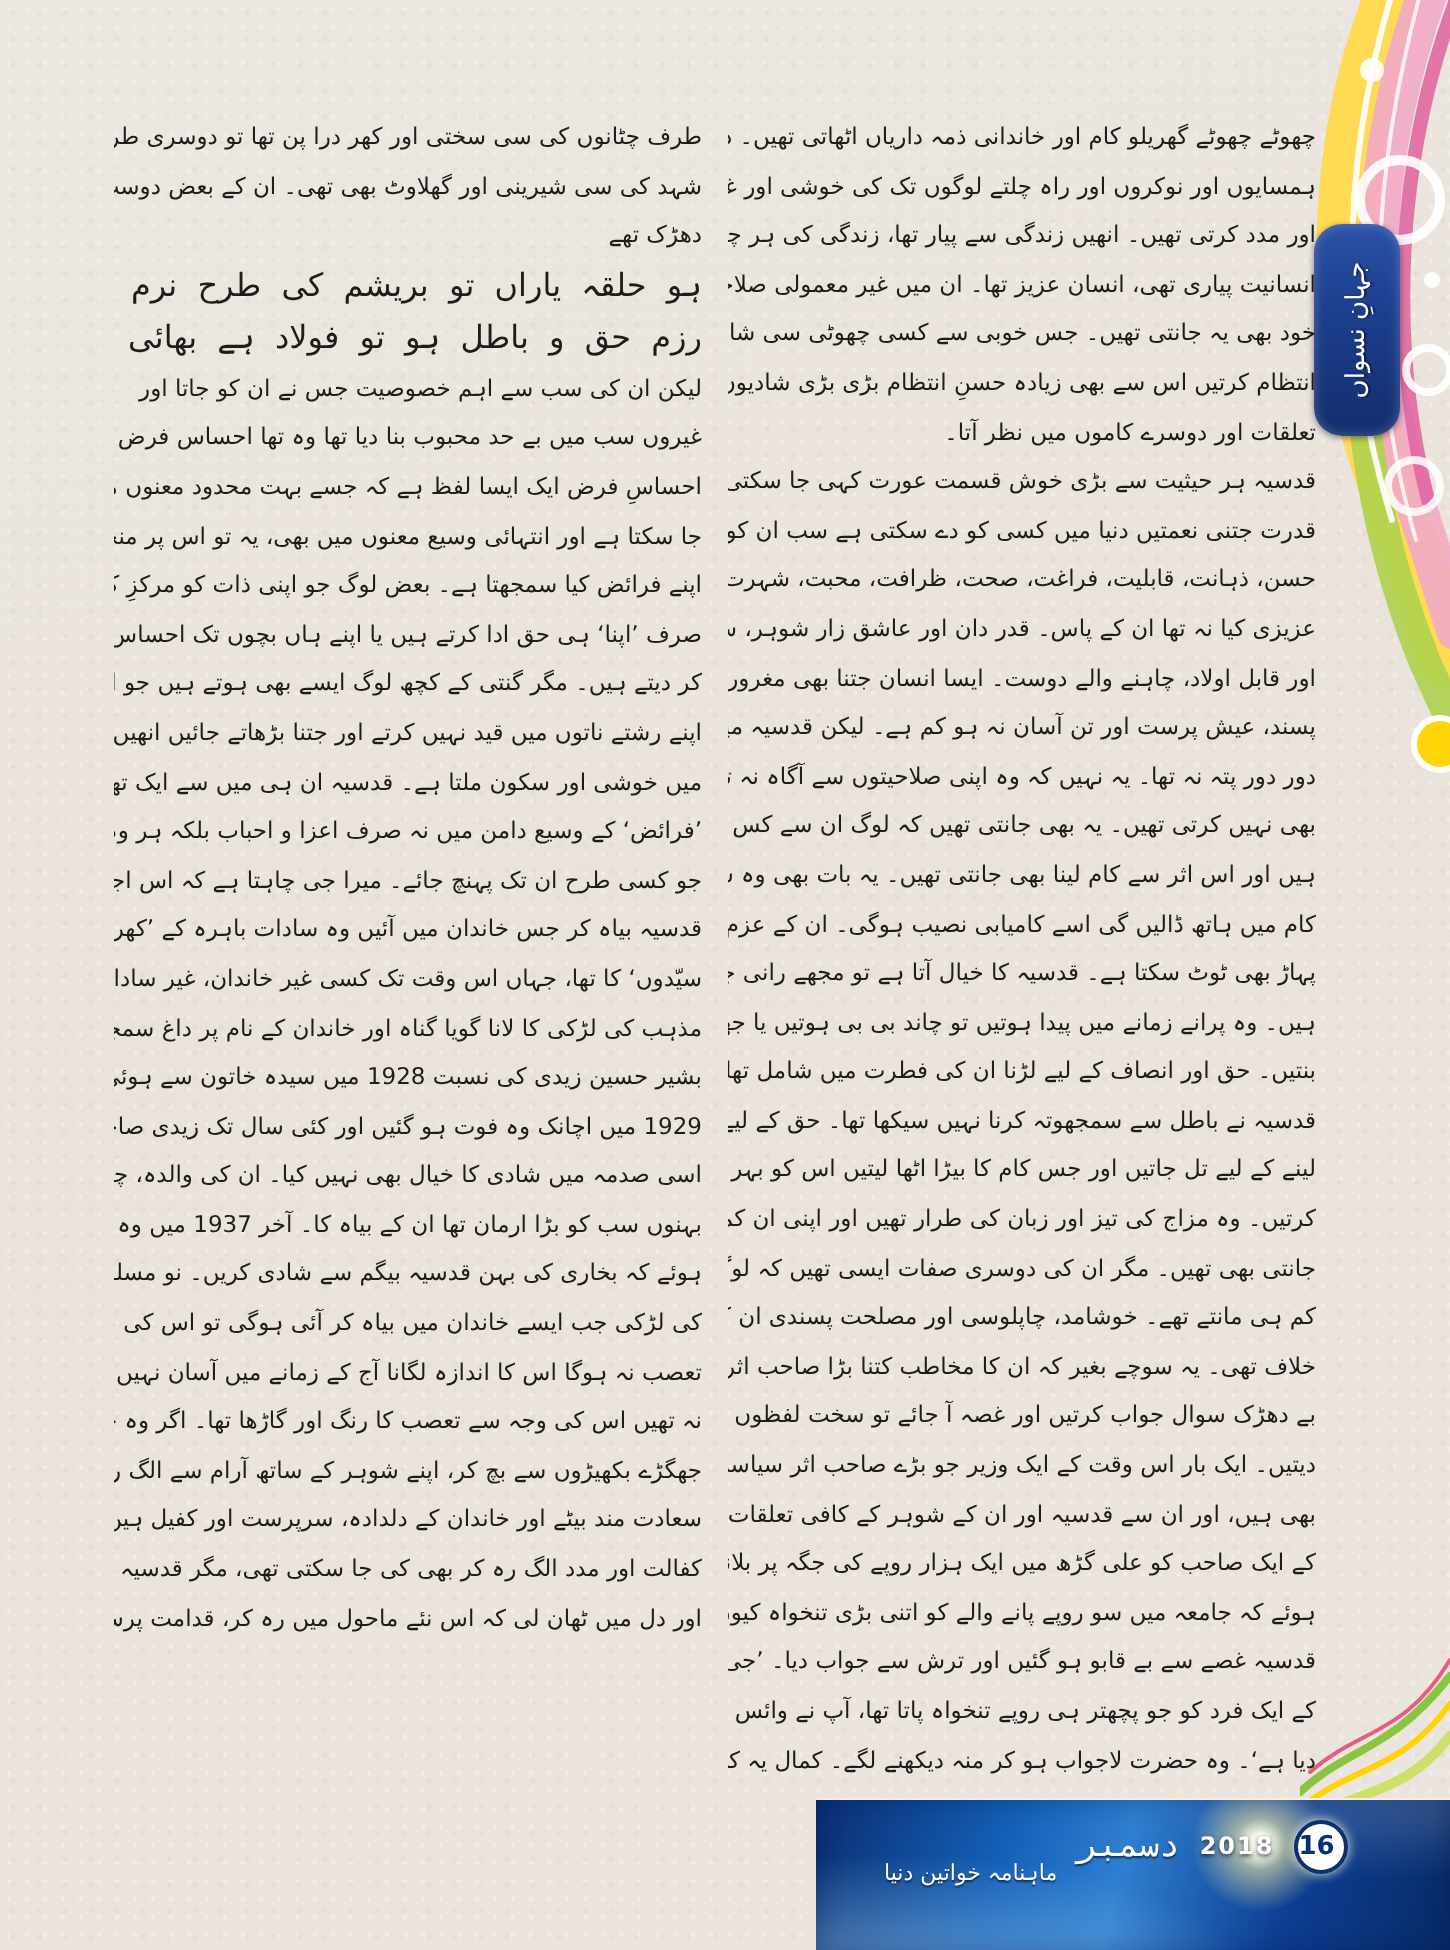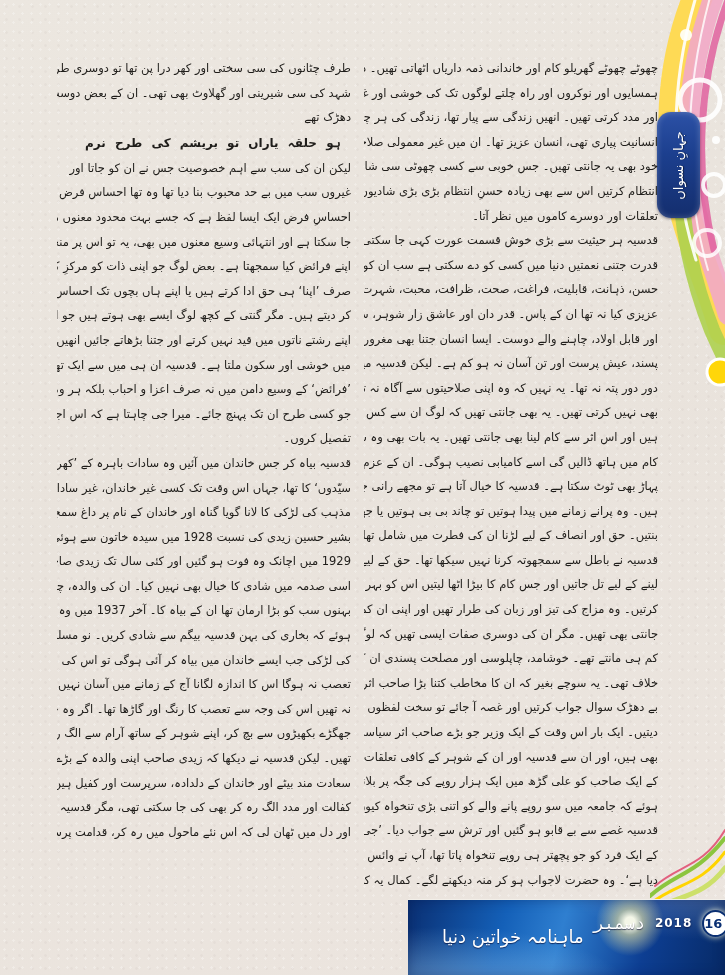--- a/index.html
+++ b/index.html
@@ -21,23 +21,23 @@
     position:absolute;left:58px;top:56px;width:600px;height:860px;
     display:flex;gap:13px;
   }
   .col{width:294px;direction:rtl;}
   .body-line{
     direction:rtl;text-align:right;white-space:nowrap;overflow:hidden;
     height:24.6px;line-height:24.6px;font-size:11.5px;color:#1f1d1a;
     letter-spacing:-0.2px;
   }
   .poem-line{
-    direction:rtl;text-align:left;white-space:nowrap;overflow:hidden;
-    height:26px;line-height:26px;font-size:12px;color:#1f1d1a;
-    word-spacing:5px;padding-left:28px;font-weight:bold;
+    direction:rtl;text-align:right;white-space:nowrap;overflow:hidden;
+    height:26px;line-height:26px;font-size:16px;color:#1f1d1a;
+    word-spacing:5px;padding-left:28px;
   }
   
   .swirl{position:absolute;right:0;top:0;width:75px;height:400px;}
   
   .side-tab{
     position:absolute;right:25px;top:112px;width:43px;height:106px;
     border-radius:14px;
     background:linear-gradient(180deg,#2c51a6 0%, #1c3f8e 40%, #142e6e 100%);
     box-shadow:0 1px 3px rgba(0,0,30,.45), inset 0 0 6px rgba(255,255,255,.25);
     display:flex;align-items:center;justify-content:center;
@@ -57,21 +57,21 @@
       radial-gradient(ellipse 300px 110px at 12% 125%, rgba(170,215,245,.55), rgba(255,255,255,0) 62%),
       radial-gradient(ellipse 260px 120px at 92% -35%, rgba(255,255,255,.30), rgba(255,255,255,0) 55%),
       linear-gradient(105deg,#0a2f72 0%, #1460b8 30%, #2f7fd0 48%, #0d3e92 74%, #072a66 100%);
     border-top:1px solid #f2efe9;
     box-shadow:inset 0 0 12px rgba(0,20,70,.35);
   }
   .footer-row{
     position:absolute;left:34px;top:8px;height:30px;
     display:flex;align-items:center;gap:10px;
   }
-  .f-mag{color:#fff;font-size:18px;direction:rtl;white-space:nowrap;text-shadow:0 1px 1px rgba(0,0,40,.6);margin-top:26px;}
+  .f-mag{color:#fff;font-size:11px;direction:rtl;white-space:nowrap;text-shadow:0 1px 1px rgba(0,0,40,.6);margin-top:26px;}
   .f-month{color:#fff;font-size:17px;direction:rtl;white-space:nowrap;text-shadow:0 1px 1px rgba(0,0,40,.6);font-family:Liberation Mono, monospace;}
   .f-year{color:#fff;font-size:12px;font-weight:bold;letter-spacing:1px;text-shadow:0 1px 2px rgba(0,0,40,.7);}
   .f-page{
     width:27px;height:27px;border-radius:50%;background:#ffffff;
     border:2px solid #0a2f72;box-sizing:border-box;
     display:flex;align-items:center;justify-content:flex-start;
     color:#0a2f72;font-size:13px;font-weight:bold;
     box-shadow:0 0 6px rgba(255,255,220,.9);
   }
 </style>
@@ -148,47 +148,46 @@
         <div class="body-line" dir="rtl" lang="ur">دیا ہے‘۔ وہ حضرت لاجواب ہو کر منہ دیکھنے لگے۔ کمال یہ کہ مزاج میں ایک</div>
       </div>
     <div class="col">
       <div>
           <div class="body-line" dir="rtl" lang="ur">طرف چٹانوں کی سی سختی اور کھر درا پن تھا تو دوسری طرف ریشم کی سی نرمی اور</div>
           <div class="body-line" dir="rtl" lang="ur">شہد کی سی شیرینی اور گھلاوٹ بھی تھی۔ ان کے بعض دوست ان سے کہا</div>
           <div class="body-line" dir="rtl" lang="ur">دھڑک تھے</div>
         </div>
       <div>
           <div class="poem-line" dir="rtl" lang="ur">ہو حلقہ یاراں تو بریشم کی طرح نرم</div>
+          <div class="poem-line" dir="rtl" lang="ur">رزم حق و باطل ہو تو فولاد ہے بھائی</div>
         </div>
       <div>
           <div class="body-line" dir="rtl" lang="ur">لیکن ان کی سب سے اہم خصوصیت جس نے ان کو جاتا اور</div>
           <div class="body-line" dir="rtl" lang="ur">غیروں سب میں بے حد محبوب بنا دیا تھا وہ تھا احساس فرض اور درد مندی۔</div>
           <div class="body-line" dir="rtl" lang="ur">احساسِ فرض ایک ایسا لفظ ہے کہ جسے بہت محدود معنوں میں بھی استعمال کیا</div>
           <div class="body-line" dir="rtl" lang="ur">جا سکتا ہے اور انتہائی وسیع معنوں میں بھی، یہ تو اس پر منحصر ہے کہ انسان</div>
           <div class="body-line" dir="rtl" lang="ur">اپنے فرائض کیا سمجھتا ہے۔ بعض لوگ جو اپنی ذات کو مرکزِ کائنات سمجھتے ہیں</div>
           <div class="body-line" dir="rtl" lang="ur">صرف ’اپنا‘ ہی حق ادا کرتے ہیں یا اپنے ہاں بچوں تک احساس فرض کو محدود</div>
           <div class="body-line" dir="rtl" lang="ur">کر دیتے ہیں۔ مگر گنتی کے کچھ لوگ ایسے بھی ہوتے ہیں جو اپنے فرائض کو</div>
           <div class="body-line" dir="rtl" lang="ur">اپنے رشتے ناتوں میں قید نہیں کرتے اور جتنا بڑھاتے جائیں انھیں اس</div>
           <div class="body-line" dir="rtl" lang="ur">میں خوشی اور سکون ملتا ہے۔ قدسیہ ان ہی میں سے ایک تھیں۔ ان کے</div>
           <div class="body-line" dir="rtl" lang="ur">’فرائض‘ کے وسیع دامن میں نہ صرف اعزا و احباب بلکہ ہر وہ شخص سما سکتا تھا</div>
           <div class="body-line" dir="rtl" lang="ur">جو کسی طرح ان تک پہنچ جائے۔ میرا جی چاہتا ہے کہ اس اجمال کی تھوڑی سی</div>
-          <div class="body-line" dir="rtl" lang="ur">تفصیل کروں۔</div>
           <div class="body-line" dir="rtl" lang="ur">  قدسیہ بیاہ کر جس خاندان میں آئیں وہ سادات باہرہ کے ’کھرے</div>
           <div class="body-line" dir="rtl" lang="ur">سیّدوں‘ کا تھا، جہاں اس وقت تک کسی غیر خاندان، غیر سادات، غیر</div>
           <div class="body-line" dir="rtl" lang="ur">مذہب کی لڑکی کا لانا گویا گناہ اور خاندان کے نام پر داغ سمجھا جاتا تھا۔ سید</div>
           <div class="body-line" dir="rtl" lang="ur">بشیر حسین زیدی کی نسبت 1928 میں سیدہ خاتون سے ہوئی تھی لیکن</div>
           <div class="body-line" dir="rtl" lang="ur">1929 میں اچانک وہ فوت ہو گئیں اور کئی سال تک زیدی صاحب نے</div>
           <div class="body-line" dir="rtl" lang="ur">اسی صدمہ میں شادی کا خیال بھی نہیں کیا۔ ان کی والدہ، چچا، بھائیوں</div>
           <div class="body-line" dir="rtl" lang="ur">بہنوں سب کو بڑا ارمان تھا ان کے بیاہ کا۔ آخر 1937 میں وہ اس پر تیار</div>
           <div class="body-line" dir="rtl" lang="ur">ہوئے کہ بخاری کی بہن قدسیہ بیگم سے شادی کریں۔ نو مسلم کشمیری گھرانے</div>
           <div class="body-line" dir="rtl" lang="ur">کی لڑکی جب ایسے خاندان میں بیاہ کر آئی ہوگی تو اس کی طرف سے کیا کچھ</div>
           <div class="body-line" dir="rtl" lang="ur">تعصب نہ ہوگا اس کا اندازہ لگانا آج کے زمانے میں آسان نہیں۔ وہ شیعہ</div>
           <div class="body-line" dir="rtl" lang="ur">نہ تھیں اس کی وجہ سے تعصب کا رنگ اور گاڑھا تھا۔ اگر وہ چاہتیں تو سب</div>
           <div class="body-line" dir="rtl" lang="ur">جھگڑے بکھیڑوں سے بچ کر، اپنے شوہر کے ساتھ آرام سے الگ رہ سکتی</div>
-          <div class="body-line" dir="rtl" lang="ur">تھیں۔ لیکن قدسیہ نے دیکھا کہ زیدی صاحب اپنی والدہ کے بڑے</div>
           <div class="body-line" dir="rtl" lang="ur">سعادت مند بیٹے اور خاندان کے دلدادہ، سرپرست اور کفیل ہیں اگرچہ</div>
           <div class="body-line" dir="rtl" lang="ur">کفالت اور مدد الگ رہ کر بھی کی جا سکتی تھی، مگر قدسیہ نے کٹھن راہ کو اپنا لیا</div>
           <div class="body-line" dir="rtl" lang="ur">اور دل میں ٹھان لی کہ اس نئے ماحول میں رہ کر، قدامت پرست گھرانے</div>
         </div>
     </div>
   </div>
 
   <div class="footer">
     <div class="footer-row">
       <span class="f-mag" lang="ur">ماہنامہ خواتین دنیا</span>

